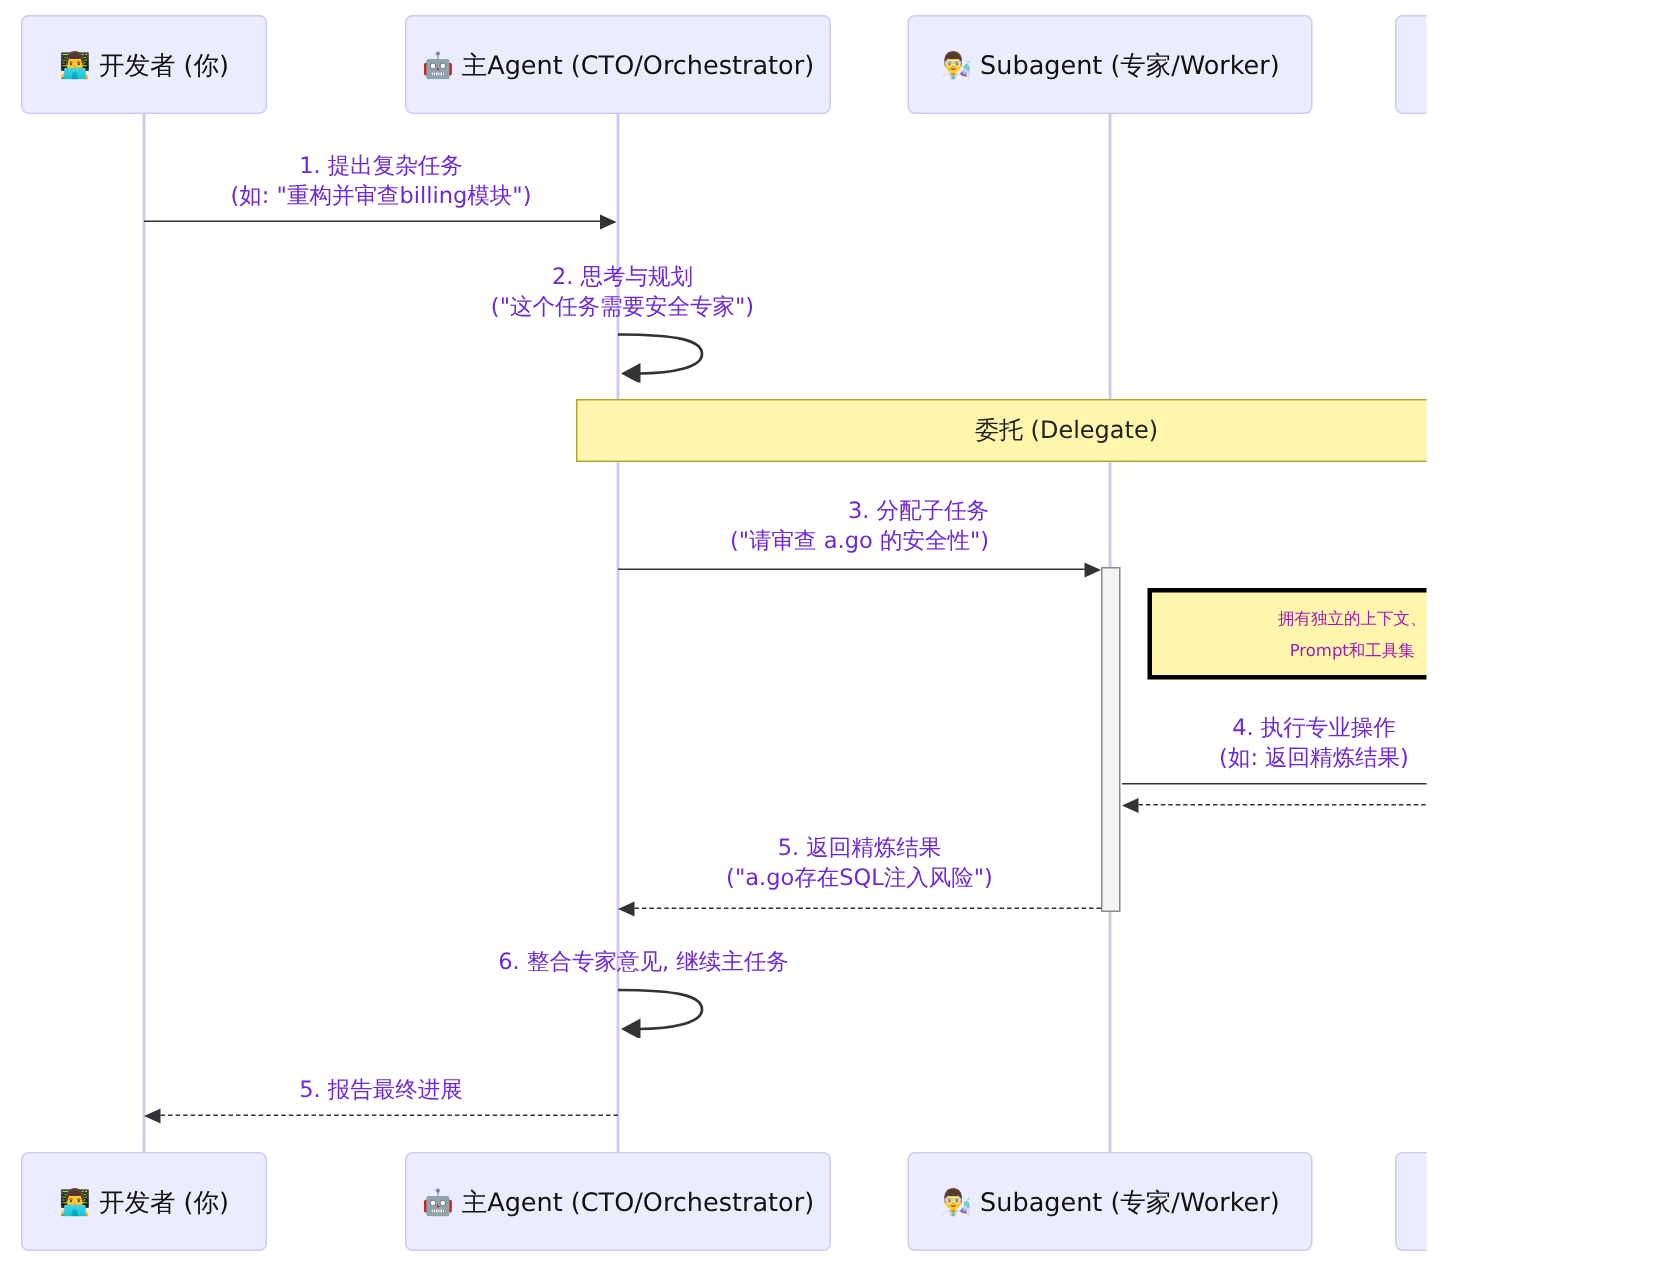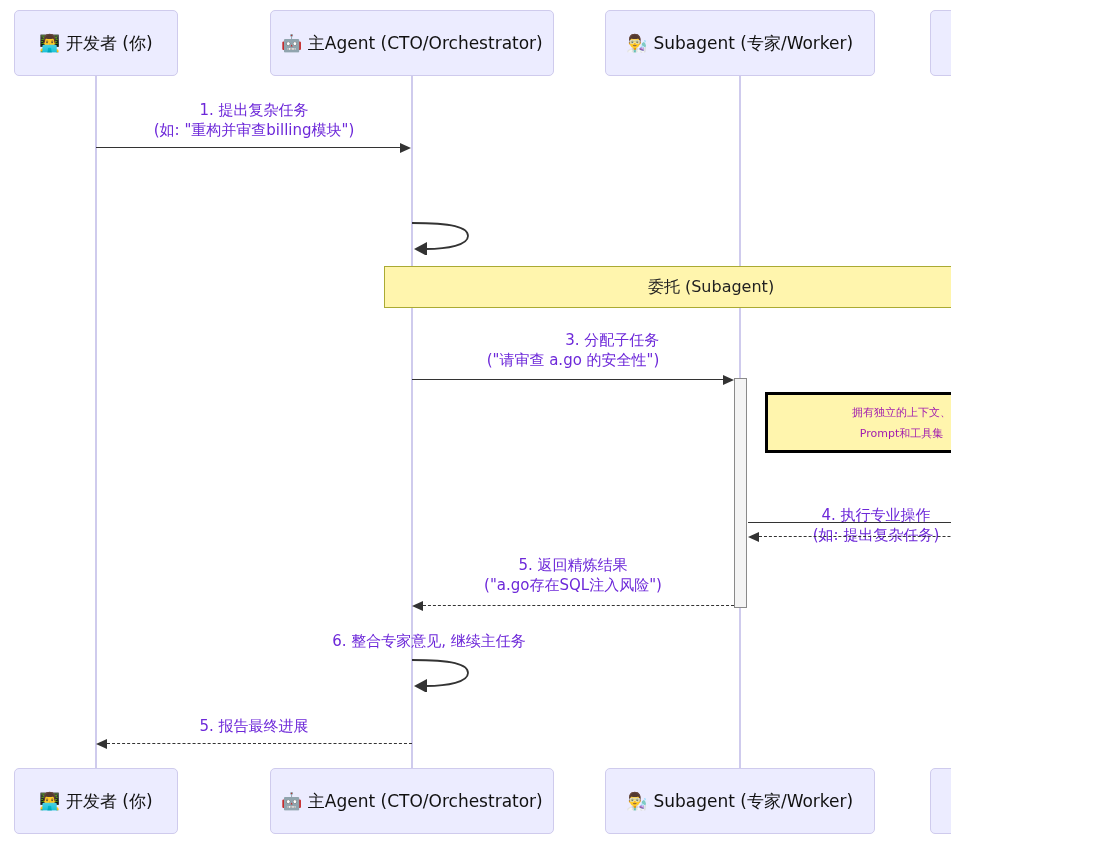--- a/index.html
+++ b/index.html
@@ -141,44 +141,48 @@
       <span>🌐 本地环境</span>
     </div>
 
   <div class="msg-text" style="left:254px; top:100px;">
     <div>1. 提出复杂任务</div>
     <div>(如: "重构并审查billing模块")</div>
   </div>
   <div class="line-solid" style="left:96px; top:147px; width:305px;"></div>
   <div class="head-right" style="left:400px; top:143px;"></div>
 
+  <div class="msg-text" style="left:415px; top:174px;">
+    <div>2. 思考与规划</div>
+    <div>("这个任务需要安全专家")</div>
+  </div>
   <svg class="loop-svg" style="left:410px; top:219px;" width="62" height="36" viewBox="0 0 62 36">
     <path d="M2,4 C42,4 58,8 58,17 C58,26 38,30 16,30" fill="none" stroke="#333333" stroke-width="1.8"></path>
     <polygon points="4,30 17,23 17,37" fill="#333333"></polygon>
   </svg>
 
   <div class="band">
-    <span>委托 (Subagent)</span>
+    <span>委托 (Delegate)</span>
   </div>
 
   <div class="msg-text" style="left:573px; top:330px;text-align:right;">
     <div>3. 分配子任务</div>
     <div>("请审查 a.go 的安全性")</div>
   </div>
   <div class="line-solid" style="left:412px; top:379px; width:311px;"></div>
   <div class="head-right" style="left:723px; top:375px;"></div>
 
   <div class="note">
     <div>拥有独立的上下文、</div>
     <div>Prompt和工具集</div>
   </div>
 
-  <div class="msg-text" style="left:876px; top:475px;margin-top:30px;">
+  <div class="msg-text" style="left:876px; top:475px;">
     <div>4. 执行专业操作</div>
-    <div>(如: 提出复杂任务)</div>
+    <div>(如: 返回精炼结果)</div>
   </div>
   <div class="line-solid" style="left:748px; top:522px; width:251px;"></div>
   <div class="head-right" style="left:998px; top:518px;"></div>
   <div class="line-dashed" style="left:759px; top:536px; width:251px;"></div>
   <div class="head-left" style="left:748px; top:532px;"></div>
 
   <div class="msg-text" style="left:573px; top:555px;">
     <div>5. 返回精炼结果</div>
     <div>("a.go存在SQL注入风险")</div>
   </div>

